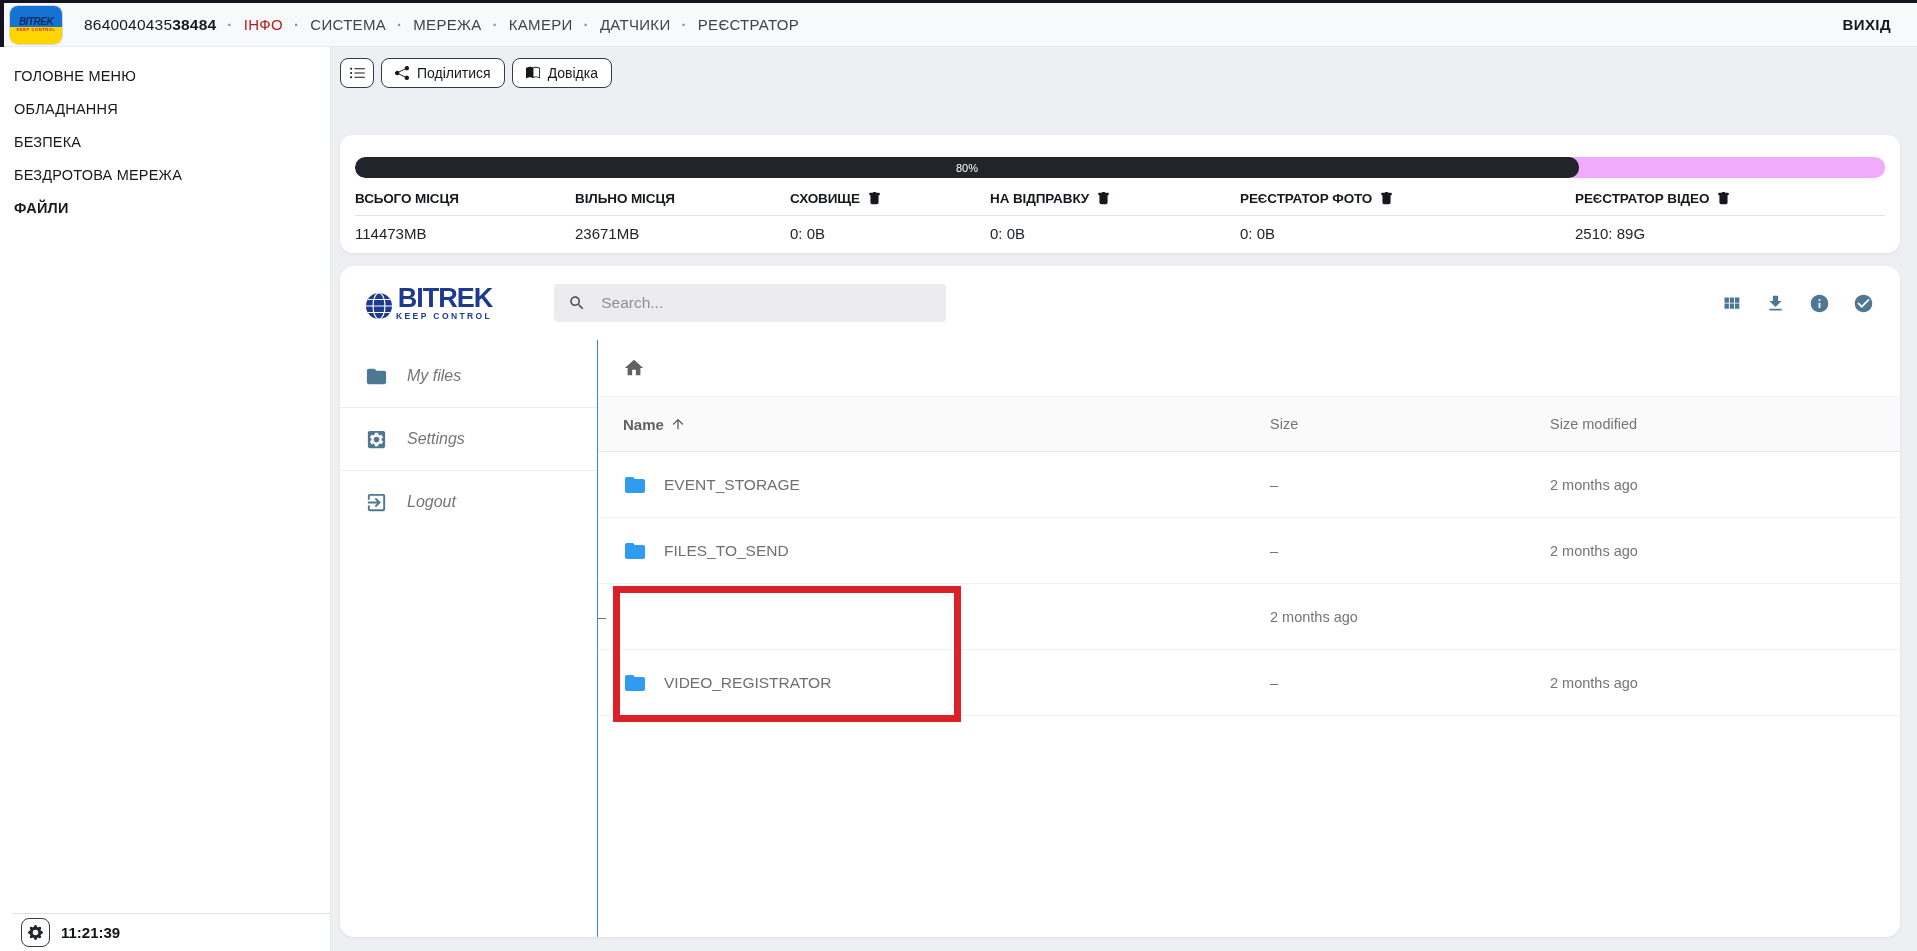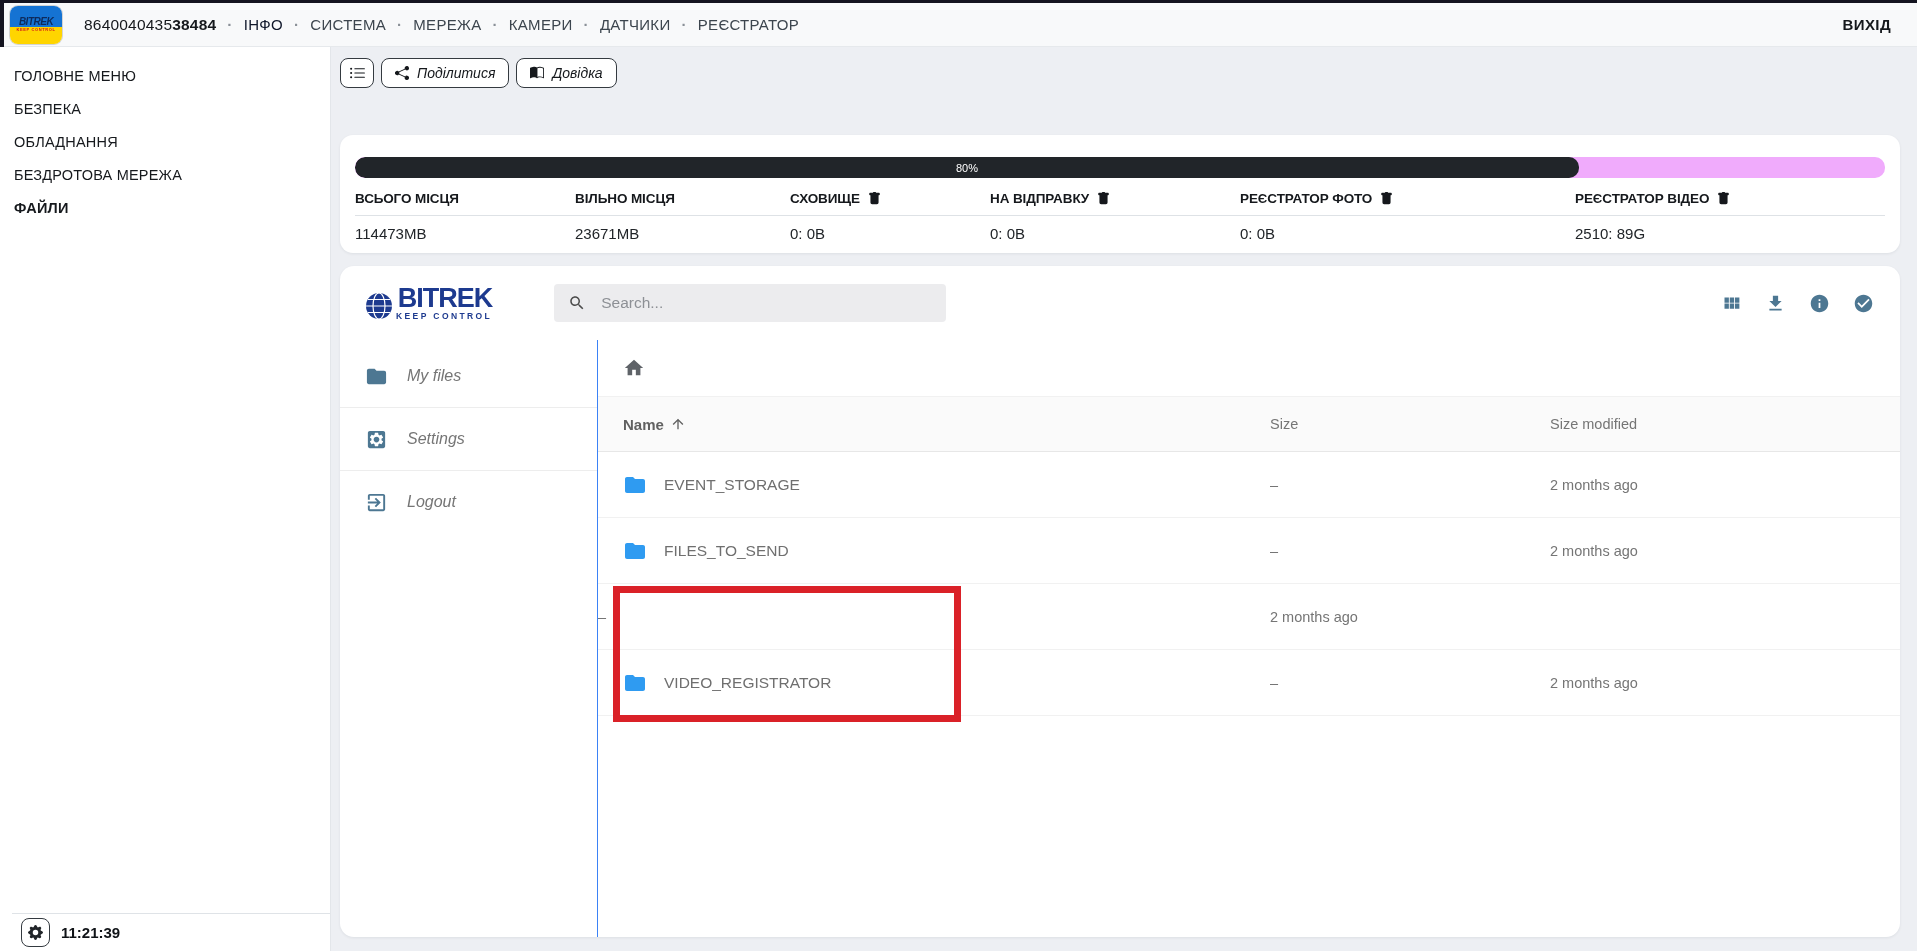--- a/index.html
+++ b/index.html
@@ -19,41 +19,41 @@
              justify-content:center;background:linear-gradient(#1573d3 0 54%,#ffd500 54% 100%);
              box-shadow:0 0 0 1px rgba(0,0,0,.15);}
   .flag-logo .l1{font-size:10px;font-weight:800;font-style:italic;color:#0d2a5c;letter-spacing:-.5px;line-height:10px;}
   .flag-logo .l2{font-size:4px;font-weight:700;color:#d01818;letter-spacing:.6px;line-height:6px;}
   .top-nav{display:flex;align-items:center;margin-left:22px;}
   .top-nav > *{display:flex;align-items:center;}
   .top-nav > *:not(:last-child)::after{content:"·";color:#8a9097;margin:0 11px;font-weight:700;}
   .device-id{font-size:15.5px;color:#15181c;letter-spacing:.2px;}
   .device-id b{font-weight:700;}
   .nav-link{font-size:15px;color:#3c454e;letter-spacing:.3px;cursor:pointer;}
-  .nav-link.active{color:#0f172a;}
+  .nav-link.active{color:#b91c1c;}
   .logout-link{margin-left:auto;font-size:15px;font-weight:700;color:#15181c;letter-spacing:.4px;cursor:pointer;}
 
   
   .sidebar{position:absolute;top:47px;left:0;width:331px;height:904px;background:#fff;
            border-right:1px solid #e3e6ea;box-sizing:border-box;}
   .side-item{height:33px;display:flex;align-items:center;padding-left:14px;font-size:14.5px;
              color:#16191d;letter-spacing:.2px;cursor:pointer;}
   .side-list{padding-top:12px;}
   .side-item.active{font-weight:700;}
   .side-footer{position:absolute;left:12px;right:0;bottom:0;height:37px;border-top:1px solid #dfe3e7;
                display:flex;align-items:center;gap:11px;padding-left:9px;}
   .gear-btn{width:29px;height:29px;border:1.5px solid #343a40;border-radius:8px;background:#fff;
             display:flex;align-items:center;justify-content:center;cursor:pointer;box-sizing:border-box;}
   .side-time{font-size:15px;font-weight:700;color:#101317;}
 
   
   .toolbar{position:absolute;top:58px;left:340px;width:1560px;height:30px;display:flex;align-items:center;}
   .tbtn{height:30px;background:#fff;border:1px solid #343a40;border-radius:8px;display:flex;
         align-items:center;justify-content:center;gap:8px;font-size:14px;color:#15181c;
-        box-sizing:border-box;cursor:pointer;font-style:italic;}
+        box-sizing:border-box;cursor:pointer;}
   .tbtn.icon-only{width:34px;}
   .tbtn.lbl{padding:0 13px;}
   .tbtn + .tbtn{margin-left:7px;}
   .tbtn-help{margin-left:auto;}
 
   
   .card{background:#fff;border-radius:13px;box-shadow:0 1px 3px rgba(20,30,45,.07);}
   .stats-card{position:absolute;top:135px;left:340px;width:1560px;height:118px;box-sizing:border-box;
               padding:22px 15px 0 15px;}
   .progress{height:21px;background:#f0abfc;border-radius:10px;overflow:hidden;}
@@ -124,22 +124,22 @@
       <span class="nav-link">КАМЕРИ</span>
       <span class="nav-link">ДАТЧИКИ</span>
       <span class="nav-link">РЕЄСТРАТОР</span>
     </div>
     <span class="logout-link">ВИХІД</span>
   </div>
 
   <div class="sidebar">
     <div class="side-list">
       <div class="side-item">ГОЛОВНЕ МЕНЮ</div>
+      <div class="side-item">ОБЛАДНАННЯ</div>
       <div class="side-item">БЕЗПЕКА</div>
-      <div class="side-item">ОБЛАДНАННЯ</div>
       <div class="side-item">БЕЗДРОТОВА МЕРЕЖА</div>
       <div class="side-item active">ФАЙЛИ</div>
     </div>
     <div class="side-footer">
       <span class="gear-btn">
         <span class="gico">
           <svg width="15" height="15" viewBox="0 0 16 16" fill="#212529">
               <path fill-rule="evenodd" d="M9.405 1.05c-.413-1.4-2.397-1.4-2.81 0l-.1.34a1.464 1.464 0 0 1-2.105.872l-.31-.17c-1.283-.698-2.686.705-1.987 1.987l.169.311c.446.82.023 1.841-.872 2.105l-.34.1c-1.4.413-1.4 2.397 0 2.81l.34.1a1.464 1.464 0 0 1 .872 2.105l-.17.31c-.698 1.283.705 2.686 1.987 1.987l.311-.169a1.464 1.464 0 0 1 2.105.872l.1.34c.413 1.4 2.397 1.4 2.81 0l.1-.34a1.464 1.464 0 0 1 2.105-.872l.31.17c1.283.698 2.686-.705 1.987-1.987l-.169-.311a1.464 1.464 0 0 1 .872-2.105l.34-.1c1.4-.413 1.4-2.397 0-2.81l-.34-.1a1.464 1.464 0 0 1-.872-2.105l.17-.31c.698-1.283-.705-2.686-1.987-1.987l-.311.169a1.464 1.464 0 0 1-2.105-.872l-.1-.34zM8 10.93a2.93 2.93 0 1 1 0-5.86 2.93 2.93 0 0 1 0 5.86z"></path>
             </svg>
         </span>

